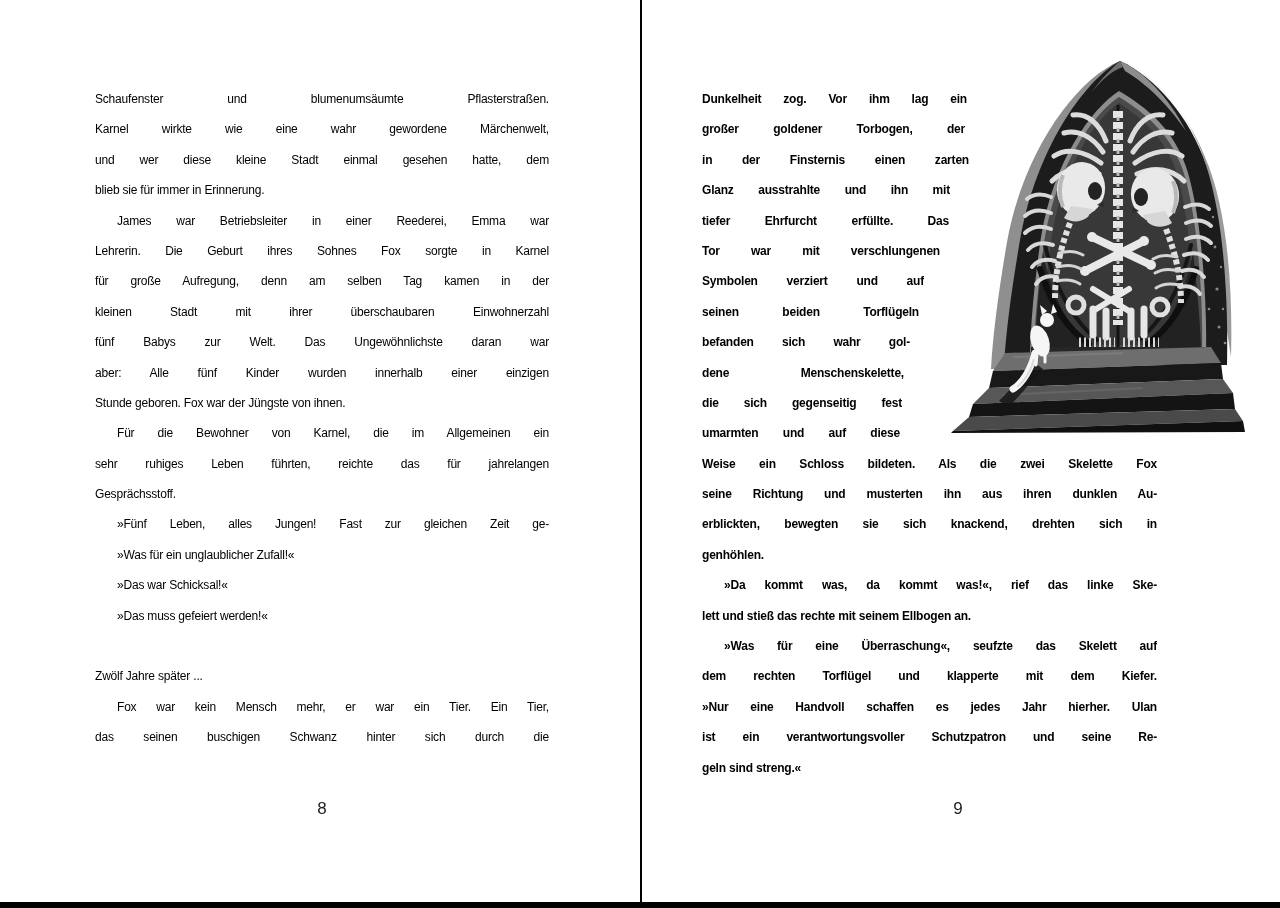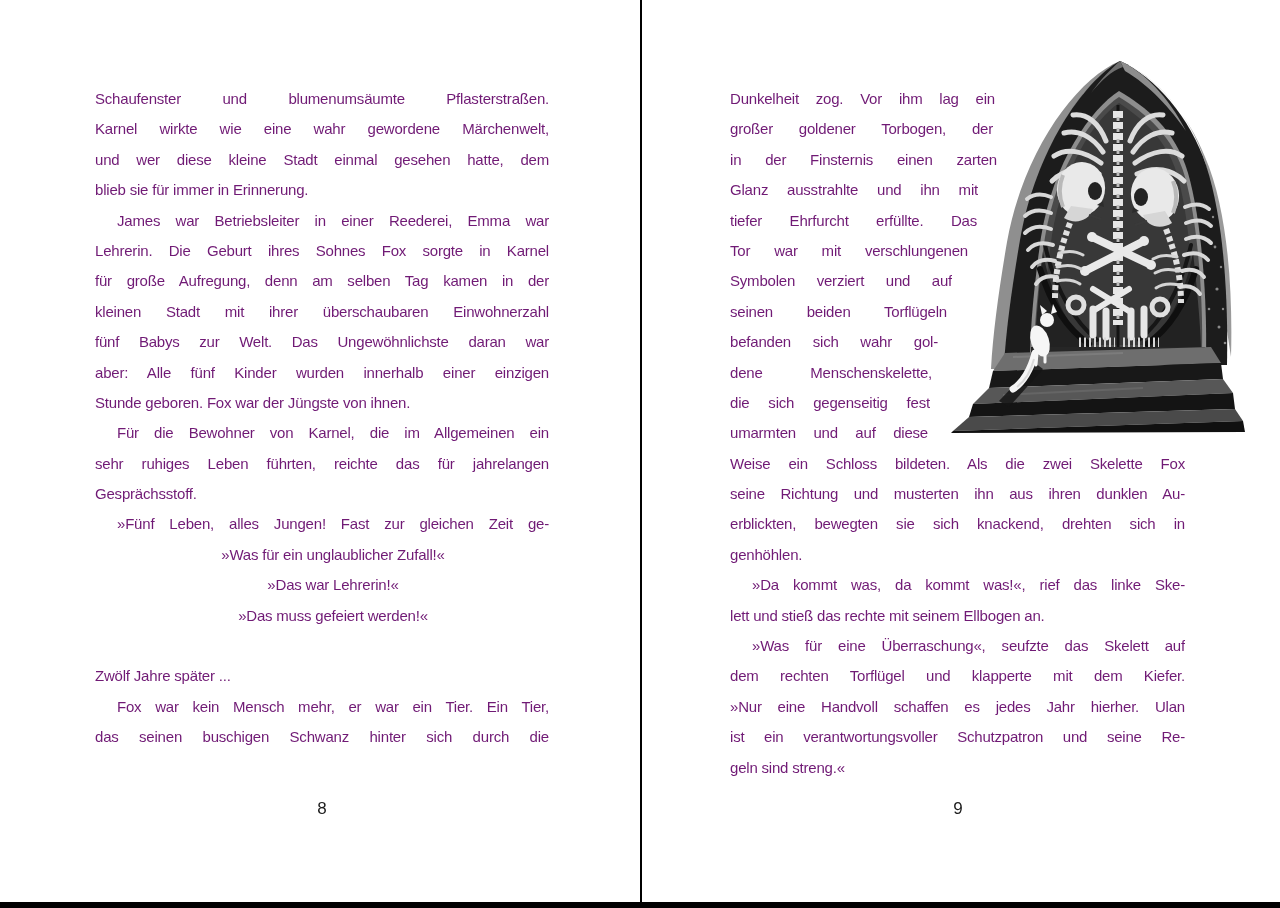--- a/index.html
+++ b/index.html
@@ -4,28 +4,28 @@
 <style>
   html,body{margin:0;padding:0;}
   body{
     width:1280px;height:908px;position:relative;overflow:hidden;
     background:#ffffff;
     font-family:"Liberation Sans",sans-serif;
   }
   .spread{position:absolute;inset:0;}
   .page-text{
     position:absolute;top:84px;width:454px;
-    font-size:15px;line-height:30.4px;letter-spacing:-0.2px;
-    color:#701a75;
+    font-size:12px;line-height:30.4px;letter-spacing:-0.2px;
+    color:#000000;
   }
   .page-text.left{left:95px;}
-  .page-text.right{left:730px;width:455px;}
+  .page-text.right{left:702px;width:455px;font-weight:bold;}
   .line{height:30.4px;overflow:hidden;}
   .j{text-align:justify;text-align-last:justify;}
-  .ind{padding-left:22px;text-align:center;}
+  .ind{padding-left:22px;}
   .blank{height:30.4px;}
   .pagenum{
     position:absolute;top:799px;width:454px;text-align:center;
     font-size:17px;color:#1d1d1d;
   }
   .pagenum.left{left:95px;}
   .pagenum.right{left:731px;}
   .divider{position:absolute;left:640px;top:0;width:2px;height:908px;background:#000;}
   .bottom-edge{position:absolute;left:0;top:902px;width:1280px;height:6px;background:#000;}
   .illustration{position:absolute;left:943px;top:57px;width:304px;height:376px;}
@@ -45,21 +45,21 @@
     <div class="line j">für große Aufregung, denn am selben Tag kamen in der</div>
     <div class="line j">kleinen Stadt mit ihrer überschaubaren Einwohnerzahl</div>
     <div class="line j">fünf Babys zur Welt. Das Ungewöhnlichste daran war</div>
     <div class="line j">aber: Alle fünf Kinder wurden innerhalb einer einzigen</div>
     <div class="line">Stunde geboren. Fox war der Jüngste von ihnen.</div>
     <div class="line j ind">Für die Bewohner von Karnel, die im Allgemeinen ein</div>
     <div class="line j">sehr ruhiges Leben führten, reichte das für jahrelangen</div>
     <div class="line">Gesprächsstoff.</div>
     <div class="line j ind">»Fünf Leben, alles Jungen! Fast zur gleichen Zeit ge-</div>
     <div class="line ind">»Was für ein unglaublicher Zufall!«</div>
-    <div class="line ind">»Das war Lehrerin!«</div>
+    <div class="line ind">»Das war Schicksal!«</div>
     <div class="line ind">»Das muss gefeiert werden!«</div>
     <div class="line blank"></div>
     <div class="line">Zwölf Jahre später ...</div>
     <div class="line j ind">Fox war kein Mensch mehr, er war ein Tier. Ein Tier,</div>
     <div class="line j">das seinen buschigen Schwanz hinter sich durch die</div>
   </div>
   <div class="pagenum left">8</div>
 
   <div class="page-text right">
     <div class="line j" style="width:265px">Dunkelheit zog. Vor ihm lag ein</div>

